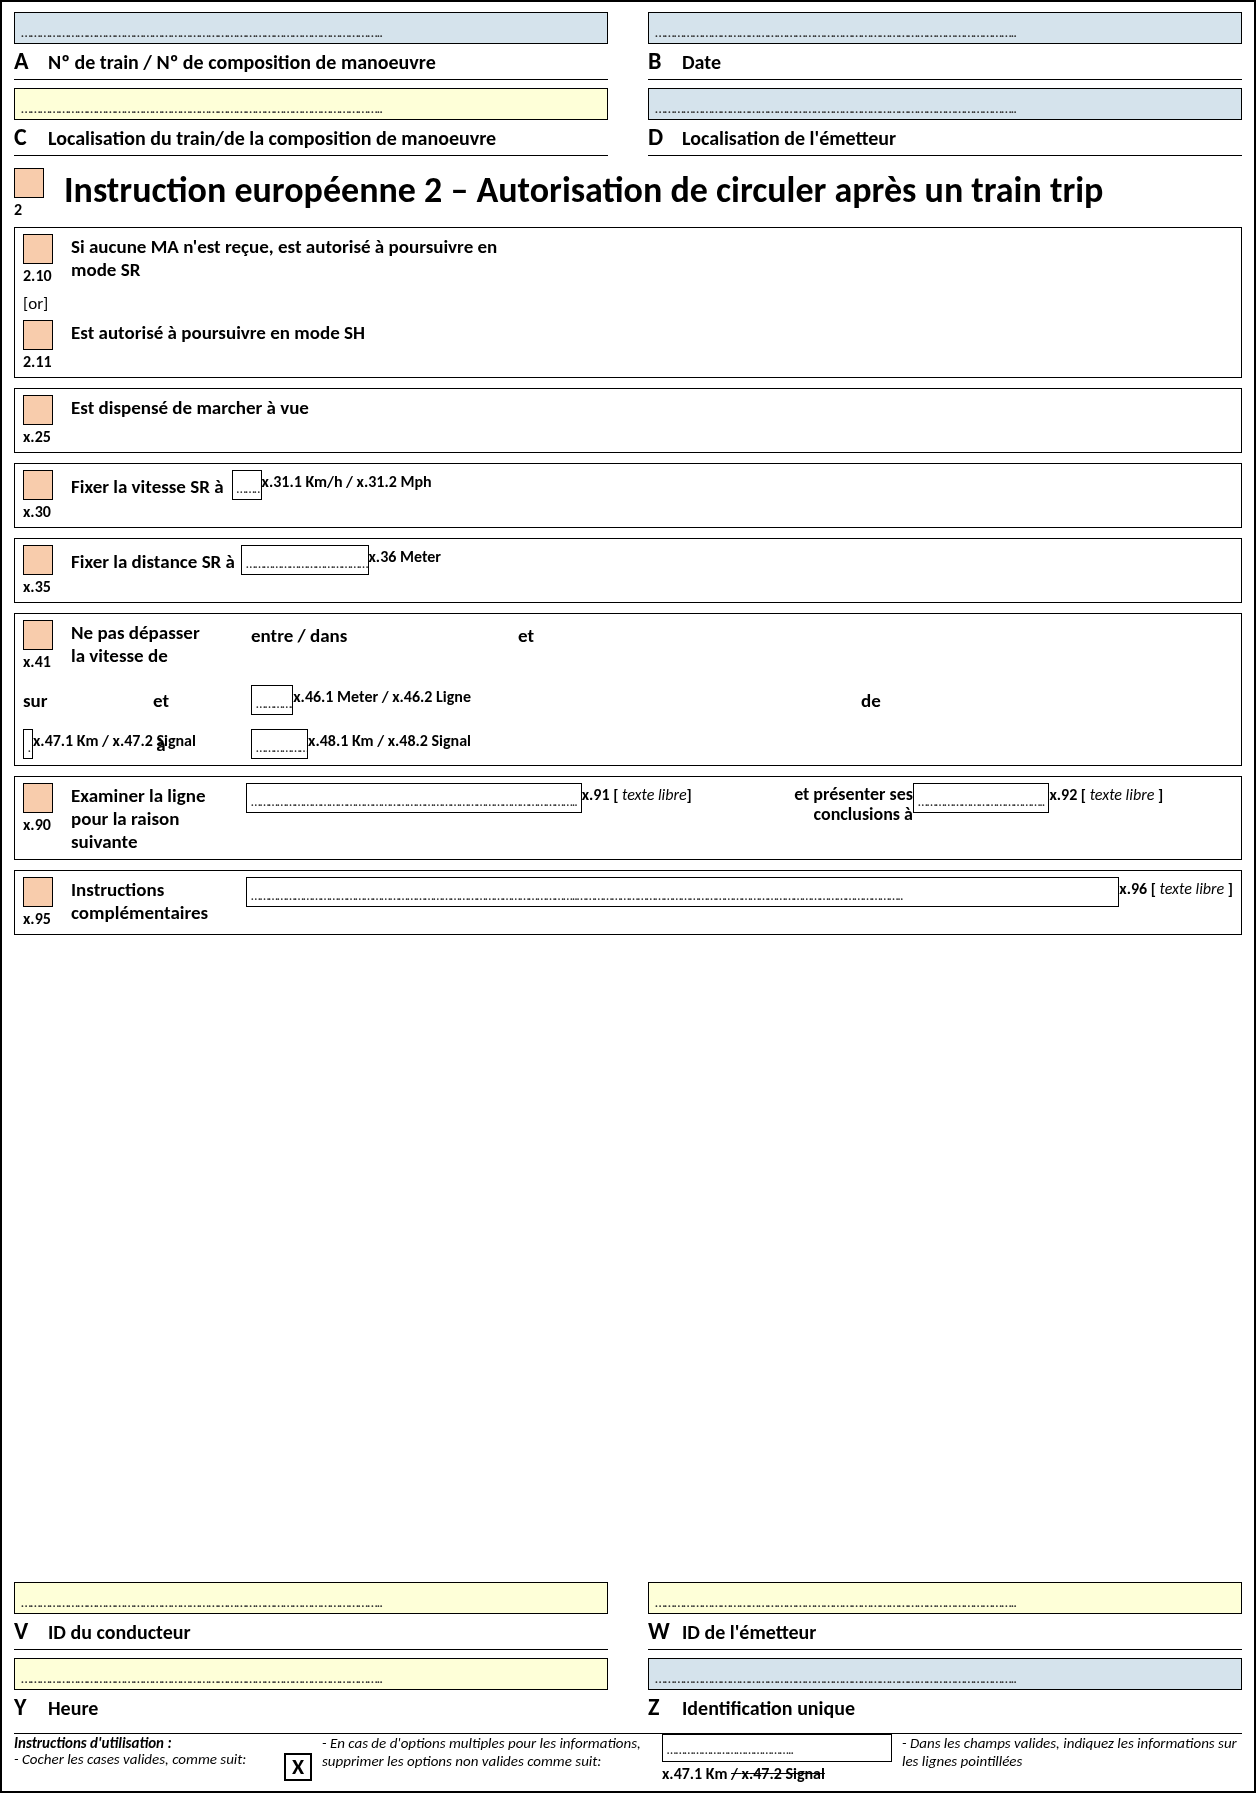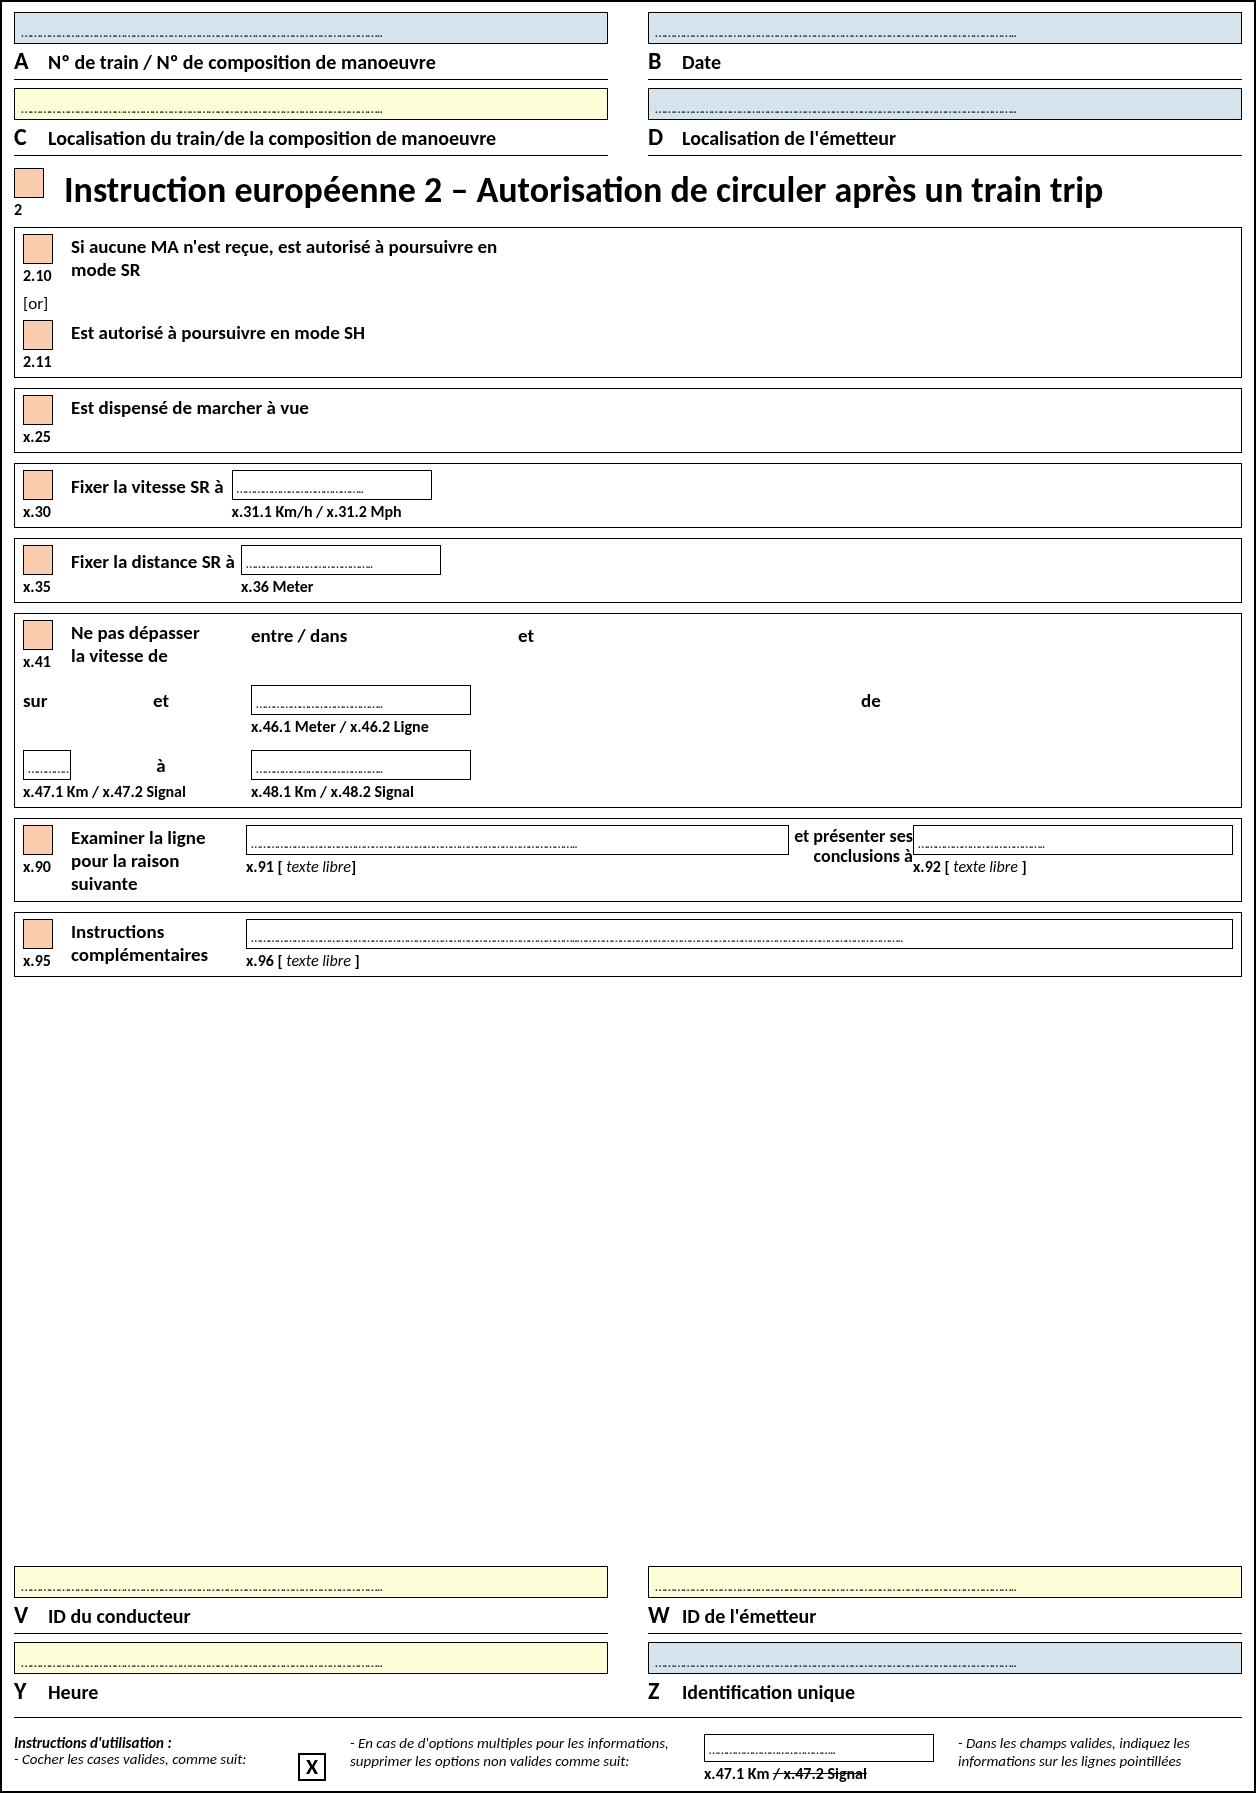--- a/index.html
+++ b/index.html
@@ -108,21 +108,21 @@
     overflow: hidden;
     white-space: nowrap;
   }
   .sub-caption {
     font-size: 16px;
     font-weight: bold;
     margin-top: 2px;
     white-space: nowrap;
   }
   .sub-caption .ital { font-style: italic; font-weight: normal; }
-  .field-wrap { display: flex; flex-direction: column; }
+  .field-wrap { display: flex; }
   .mid-lbl {
     font-size: 19px;
     font-weight: bold;
     text-align: left;
     padding-right: 10px;
     padding-top: 4px;
   }
   .x41-grid {
     display: grid;
     grid-template-columns: 48px 180px 220px 110px 240px 40px 240px;
@@ -131,26 +131,26 @@
   }
   .footer-block {
     position: absolute;
     bottom: 0;
     left: 12px;
     right: 12px;
   }
   .footer-id-row { display: flex; gap: 40px; margin-bottom: 2px; }
   .instructions-bar {
     border-top: 1px solid #000;
-    padding: 16px 0 8px 0;
+    padding: 0 0 8px 0;
     display: flex;
     font-size: 15px;
     font-style: italic;
     line-height: 1.2;
-    gap: 24px;
+    gap: 10px;
   }
   .instr-title {
     font-weight: bold;
     font-style: italic;
     font-size: 15px;
     margin-bottom: -2px;
   }
   .x-mark {
     width: 28px;
     height: 28px;

